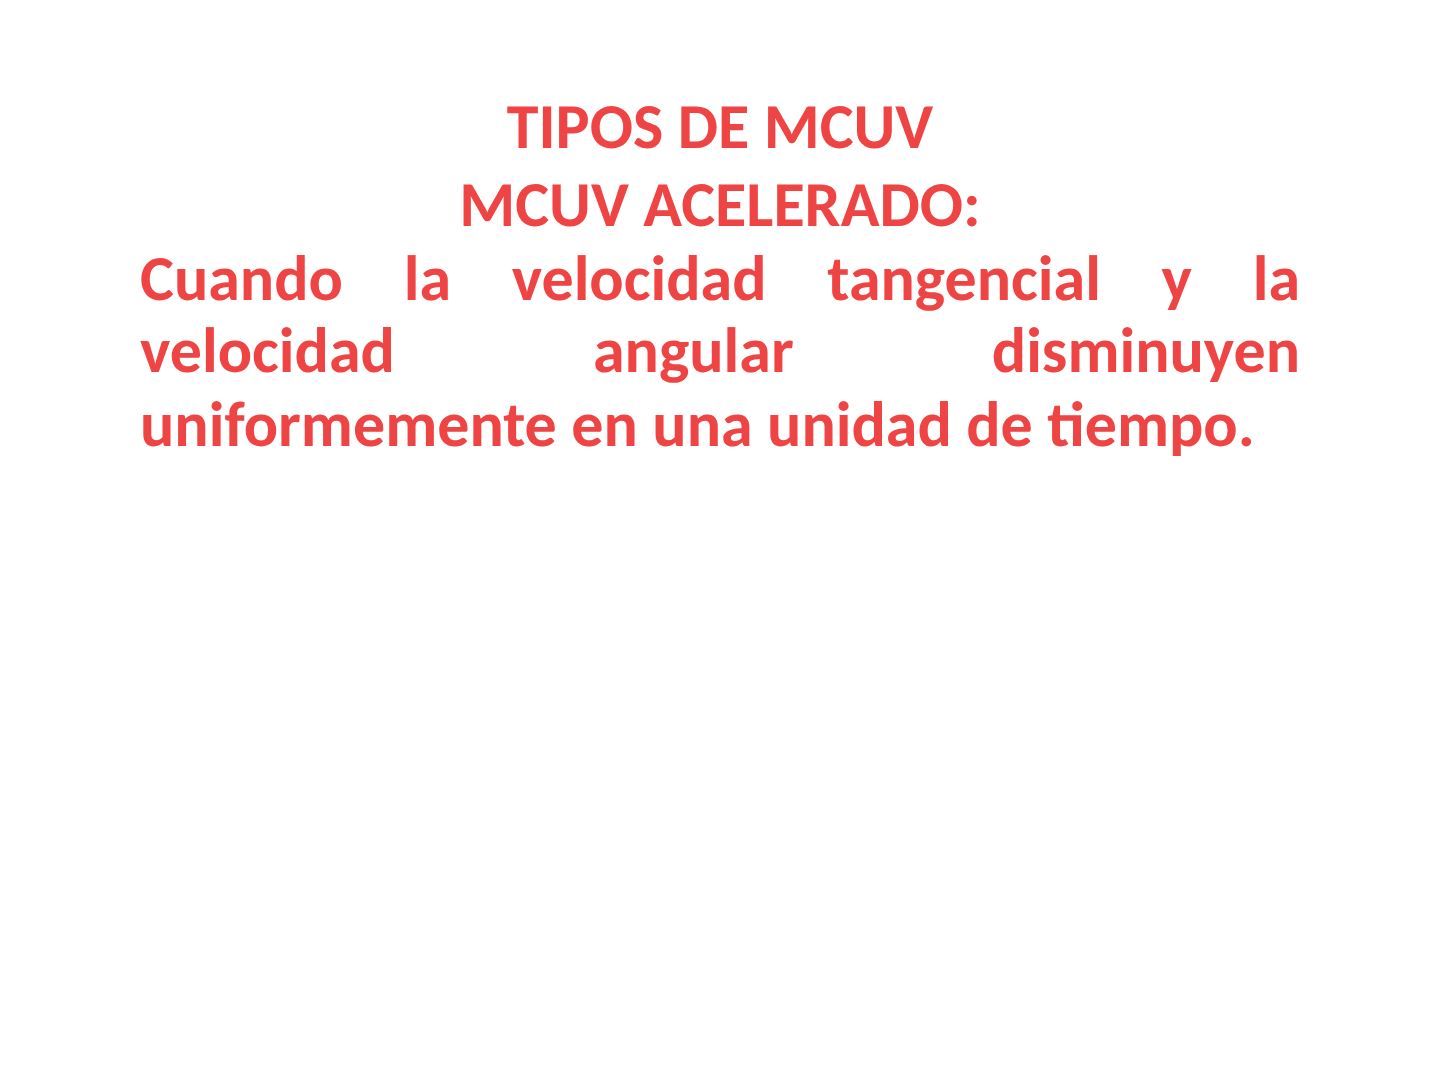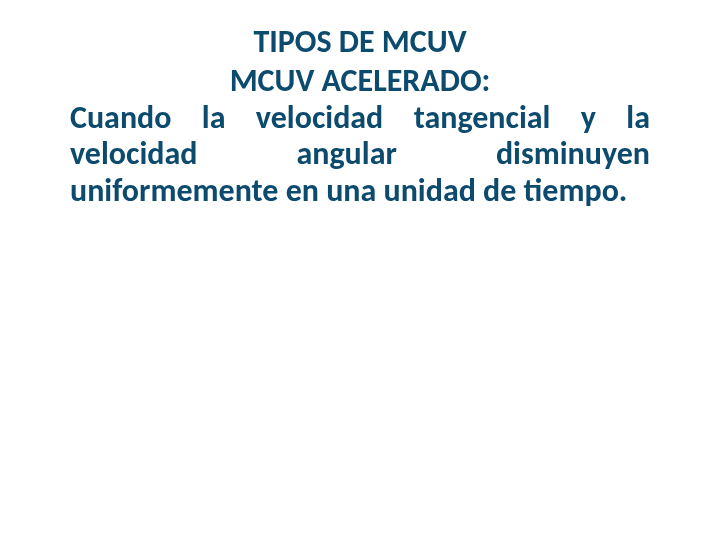--- a/index.html
+++ b/index.html
@@ -7,22 +7,22 @@
     padding: 0;
     width: 720px;
     height: 540px;
     background: #ffffff;
     font-family: Calibri, Arial, sans-serif;
   }
   .page {
     box-sizing: border-box;
     width: 720px;
     height: 388px;
-    padding: 24px 70px 30px 70px;
-    color: #0c4a6e;
+    padding: 46px 70px 30px 70px;
+    color: #ef4444;
   }
   .title {
     font-size: 32px;
     font-weight: 700;
     text-align: center;
     margin: 0 0 2px 0;
     line-height: 1.15;
   }
   .subheading {
     font-size: 32px;

